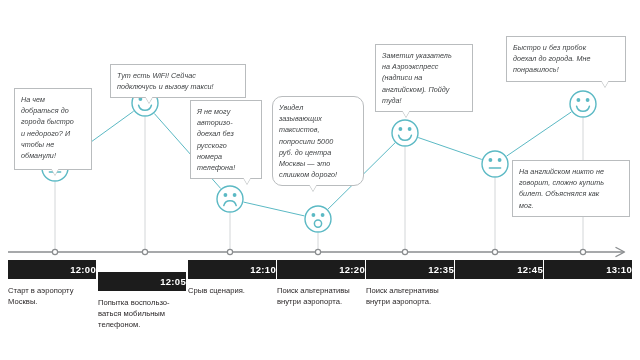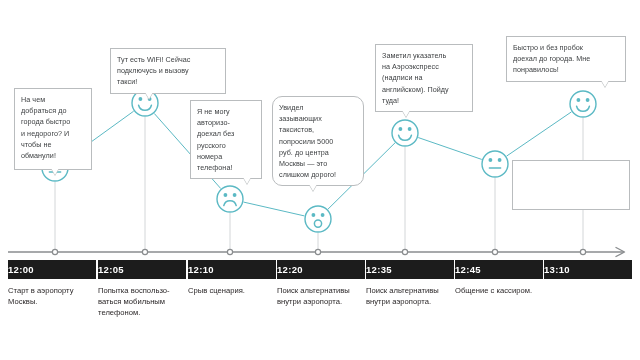--- a/index.html
+++ b/index.html
@@ -15,20 +15,21 @@
   
   #journey{position:absolute;left:0;top:0;width:640px;height:360px;}
 
   
   .bubble{
     position:absolute;
     box-sizing:border-box;
     border:1px solid #b9bcbe;
     background:#ffffff;
     color:#3c3f41;
+    font-style:italic;
     font-size:7.2px;
     line-height:11.2px;
     padding:5px 16px 5px 6px;
     letter-spacing:.05px;
   }
   .bubble .tail,
   .bubble .tail-in{
     position:absolute;
     width:0;height:0;
     border-left:4px solid transparent;
@@ -47,21 +48,21 @@
     border-left:none;border-right:7px solid #ffffff;
     border-top:4px solid transparent;border-bottom:4px solid transparent;
     left:-6px;
   }
 
   
   .stage-cell{position:absolute;top:260px;box-sizing:border-box;}
   .time-chip{
     background:#1c1c1c;color:#ffffff;
     font-weight:bold;font-size:9.5px;
-    text-align:left;
+    text-align:right;
     padding:3.5px 0 4px 0;
     letter-spacing:.3px;
     width:88px;
   }
   .stage-desc{
     margin-top:6px;
     font-size:7.6px;
     line-height:11px;
     color:#231f20;
     width:88px;
@@ -135,50 +136,49 @@
       <circle cx="145" cy="252" r="2.6" fill="#ffffff" stroke="#8a8d8f" stroke-width="1.2"></circle>
       <circle cx="230" cy="252" r="2.6" fill="#ffffff" stroke="#8a8d8f" stroke-width="1.2"></circle>
       <circle cx="318" cy="252" r="2.6" fill="#ffffff" stroke="#8a8d8f" stroke-width="1.2"></circle>
       <circle cx="405" cy="252" r="2.6" fill="#ffffff" stroke="#8a8d8f" stroke-width="1.2"></circle>
       <circle cx="495" cy="252" r="2.6" fill="#ffffff" stroke="#8a8d8f" stroke-width="1.2"></circle>
       <circle cx="583" cy="252" r="2.6" fill="#ffffff" stroke="#8a8d8f" stroke-width="1.2"></circle>
     </svg>
 
   <div id="bubble-layer">
       <div class="bubble" style="left: 14px; top: 44px; width: 78px; min-height: 82px; margin-top: 44px;"><span>На чем добраться до города быстро и недорого? И чтобы не обманули!</span><span class="tail tail-d" style="left: 36px;"></span><span class="tail tail-d-in" style="left: 36px;"></span></div>
-      <div class="bubble" style="left: 110px; top: 48px; width: 116px; min-height: 32px;"><span>Тут есть WiFi! Сейчас подключусь и вызову такси!</span><span class="tail tail-d" style="left: 34px;"></span><span class="tail tail-d-in" style="left: 34px;"></span></div>
+      <div class="bubble" style="left: 110px; top: 64px; width: 136px; min-height: 32px;"><span>Тут есть WiFi! Сейчас подключусь и вызову такси!</span><span class="tail tail-d" style="left: 34px;"></span><span class="tail tail-d-in" style="left: 34px;"></span></div>
       <div class="bubble" style="left: 190px; top: 100px; width: 72px; min-height: 72px;"><span>Я не могу авторизо­доехал без русского номера телефона!</span><span class="tail tail-d" style="left: 52px;"></span><span class="tail tail-d-in" style="left: 52px;"></span></div>
       <div class="bubble" style="left: 272px; top: 96px; width: 92px; min-height: 85px; border-radius: 10px;"><span>Увидел зазывающих таксистов, попросили 5000 руб. до центра Москвы — это слишком дорого!</span><span class="tail tail-d" style="left: 36px;"></span><span class="tail tail-d-in" style="left: 36px;"></span></div>
       <div class="bubble" style="left: 375px; top: 44px; width: 98px; min-height: 62px;"><span>Заметил указатель на Аэроэкспресс (надписи на английском). Пойду туда!</span><span class="tail tail-d" style="left: 26px;"></span><span class="tail tail-d-in" style="left: 26px;"></span></div>
       <div class="bubble" style="left: 506px; top: 36px; width: 120px; min-height: 44px;"><span>Быстро и без пробок доехал до города. Мне понравилось!</span><span class="tail tail-d" style="left: 94px;"></span><span class="tail tail-d-in" style="left: 94px;"></span></div>
-      <div class="bubble" style="left: 512px; top: 160px; width: 118px; min-height: 50px;"><span class="tail tail-l" style="top: 18px;"></span><span class="tail tail-l-in" style="top: 18px;"></span></div>
+      <div class="bubble" style="left: 512px; top: 160px; width: 118px; min-height: 50px;"><span>На английском никто не говорит, сложно купить билет. Объяснялся как мог.</span><span class="tail tail-l" style="top: 18px;"></span><span class="tail tail-l-in" style="top: 18px;"></span></div>
     </div>
   <div id="stage-layer">
       <div class="stage-cell" style="left: 8px;">
         <div class="time-chip">12:00</div>
         <div class="stage-desc">Старт в аэропорту Москвы.</div>
       </div>
-      <div class="stage-cell" style="left: 98px;">
+      <div class="stage-cell" style="left: 98px; margin-top: 12px;">
         <div class="time-chip">12:05</div>
         <div class="stage-desc">Попытка воспользо­ваться мобильным телефоном.</div>
       </div>
       <div class="stage-cell" style="left: 188px;">
         <div class="time-chip">12:10</div>
         <div class="stage-desc">Срыв сценария.</div>
       </div>
       <div class="stage-cell" style="left: 277px;">
         <div class="time-chip">12:20</div>
         <div class="stage-desc">Поиск альтернативы внутри аэропорта.</div>
       </div>
       <div class="stage-cell" style="left: 366px;">
         <div class="time-chip">12:35</div>
         <div class="stage-desc">Поиск альтернативы внутри аэропорта.</div>
       </div>
       <div class="stage-cell" style="left: 455px;">
         <div class="time-chip">12:45</div>
-        <div class="stage-desc">Общение с кассиром.</div>
       </div>
       <div class="stage-cell" style="left: 544px;">
         <div class="time-chip">13:10</div>
       </div>
     </div>
 
 </div>
 
 </body></html>

